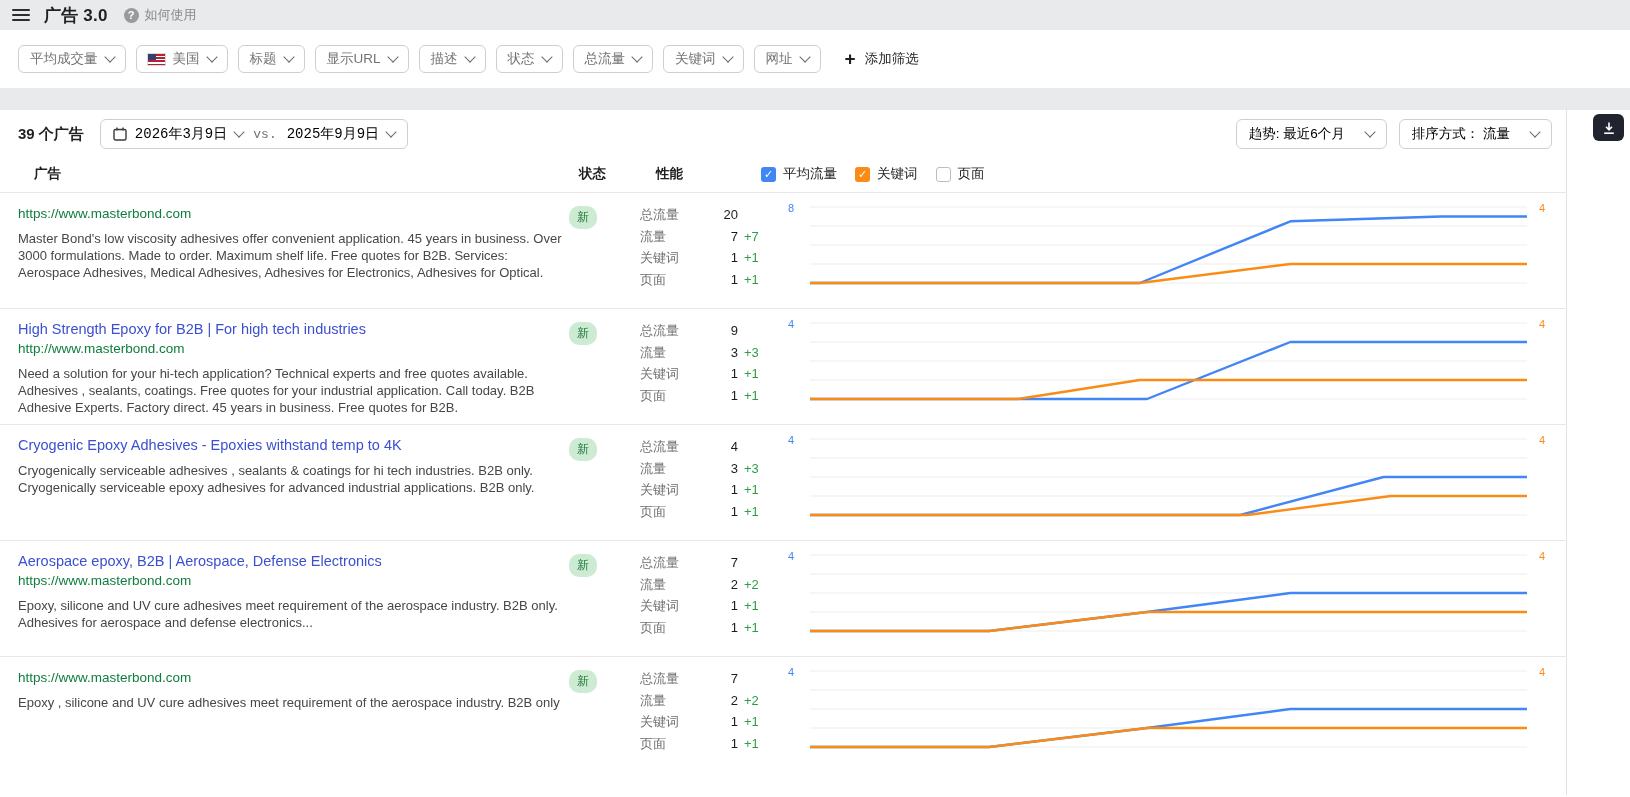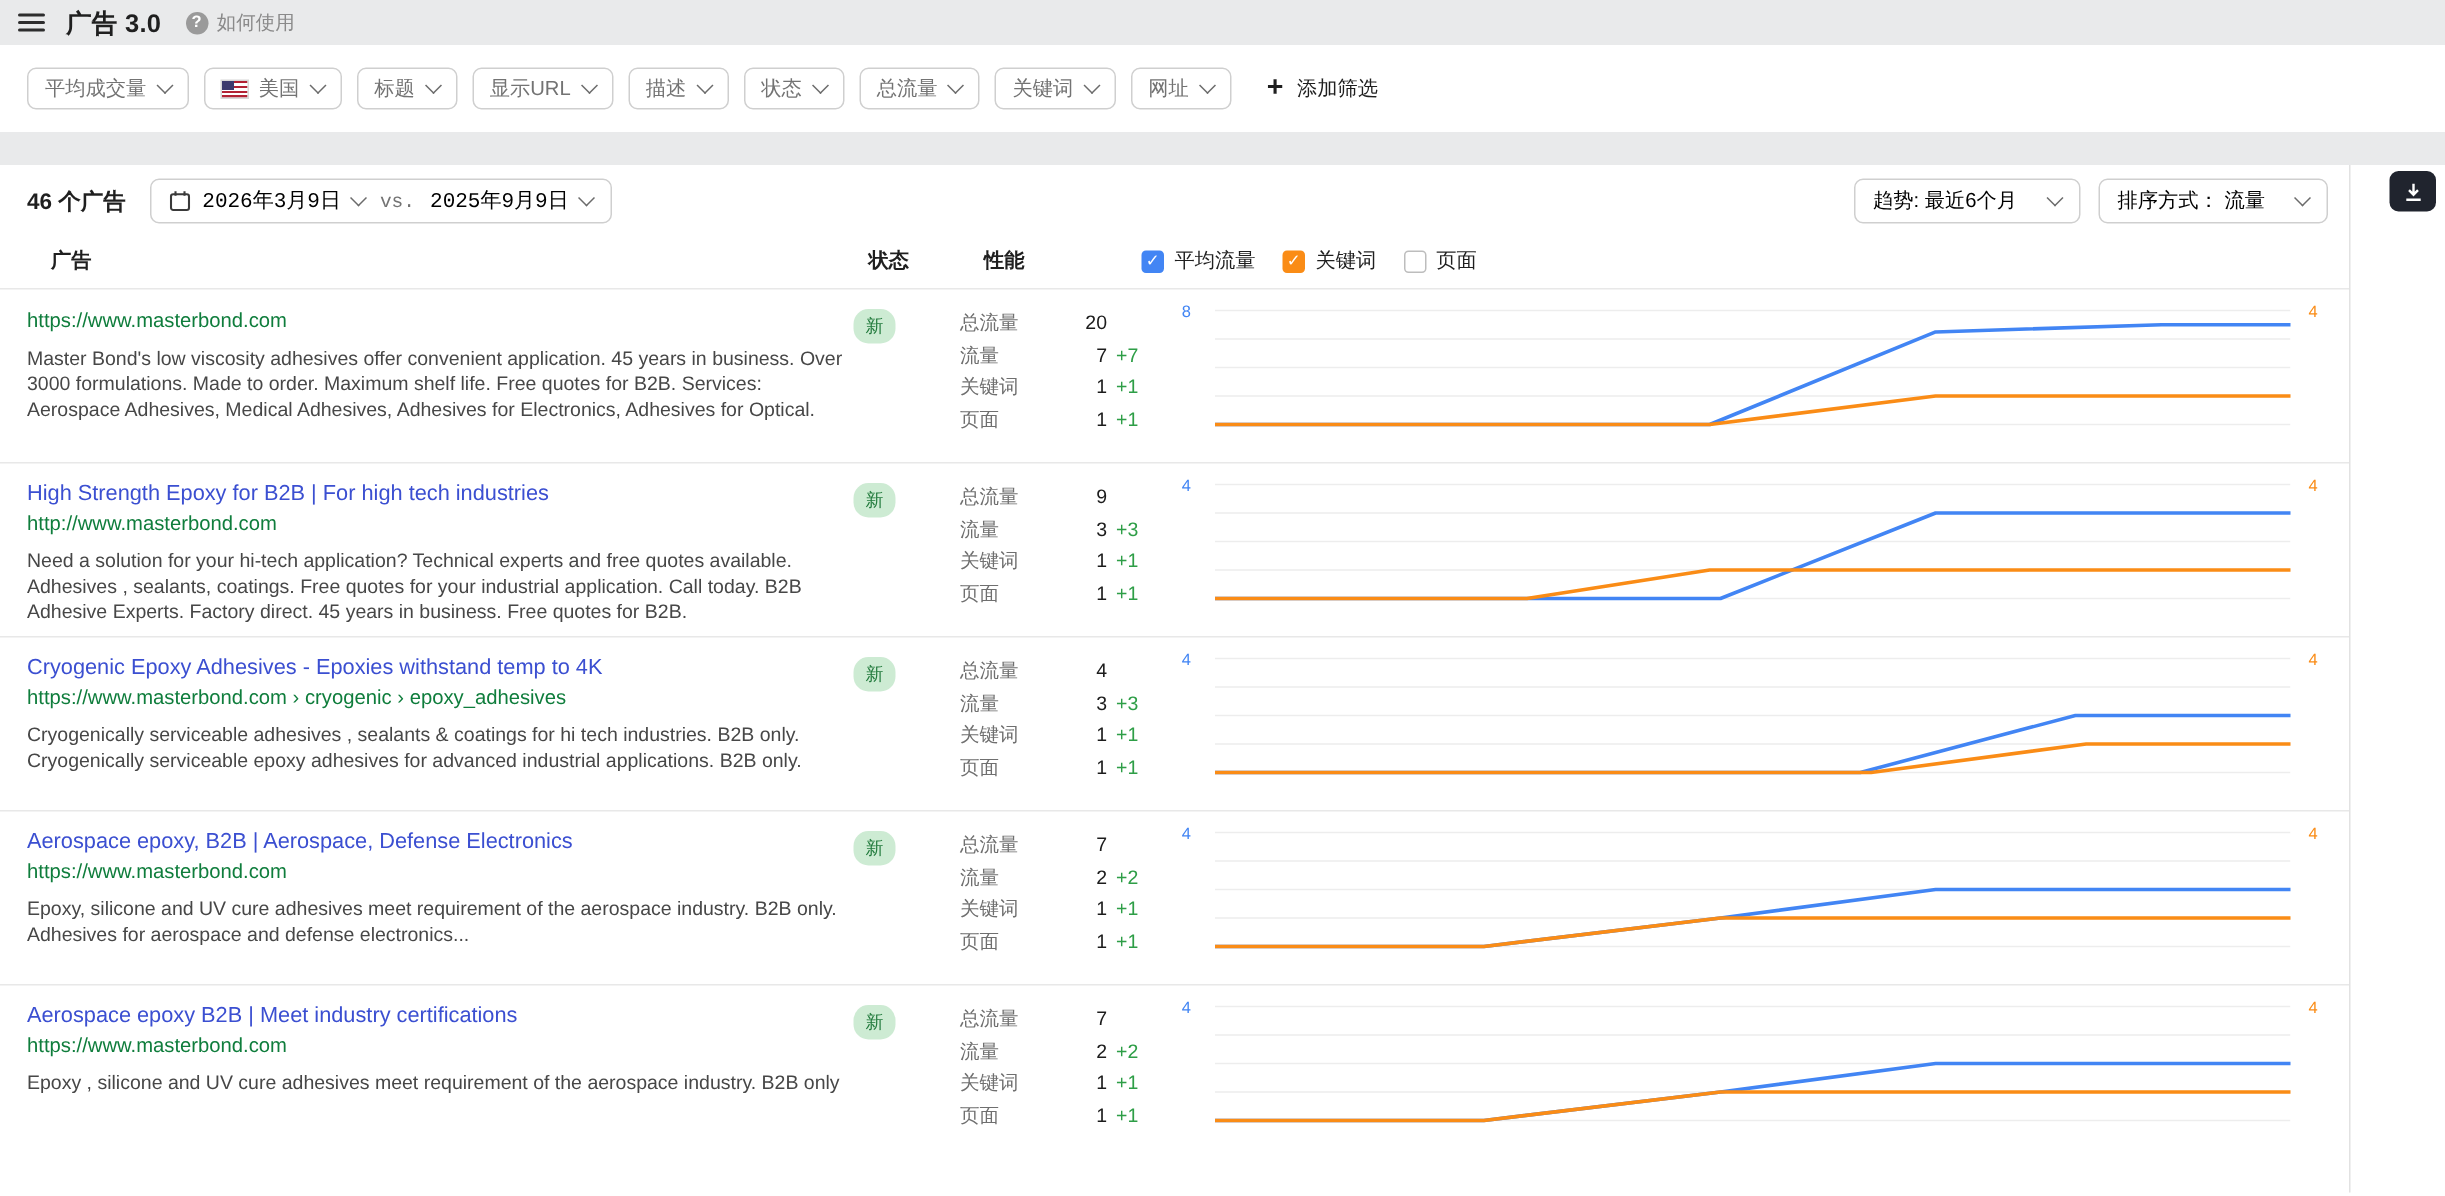--- a/index.html
+++ b/index.html
@@ -115,21 +115,21 @@
     <button class="addfilter">
       <span class="plus">+</span>
       <span>添加筛选</span>
     </button>
   </div>
 
 <div class="gapband"></div>
 
 <div class="main">
   <div class="toolbar">
-    <div class="count">46 个广告</div>
+    <div class="count">39 个广告</div>
     <button class="datebtn">
       <svg width="14" height="14" viewBox="0 0 14 14">
           <rect x="1" y="2.5" width="12" height="10.5" rx="1.5" fill="none" stroke="#3a3a3a" stroke-width="1.4"></rect>
           <path d="M4 0.5v3M10 0.5v3" stroke="#3a3a3a" stroke-width="1.4"></path>
         </svg>
       <span>2026年3月9日</span>
       <span class="chev"></span>
       <span class="vs">vs.</span>
       <span>2025年9月9日</span>
       <span class="chev"></span>
@@ -247,21 +247,20 @@
             <line x1="0" x2="717" y1="84" y2="84" stroke="#ededed" stroke-width="1"></line>
             <polyline points="0.0,84.0 337.0,84.0 480.4,27.0 717.0,27.0" fill="none" stroke="#4285f4" stroke-width="2.4" stroke-linejoin="round" stroke-linecap="round"></polyline>
             <polyline points="0.0,84.0 207.9,84.0 329.8,65.0 717.0,65.0" fill="none" stroke="#fa8c16" stroke-width="2.4" stroke-linejoin="round" stroke-linecap="round"></polyline>
           </svg>
         </div>
         <div class="rmax">4</div>
       </div>
       <div class="row">
         <div class="adcell">
           <a class="adtitle">Cryogenic Epoxy Adhesives - Epoxies withstand temp to 4K</a>
-          <div class="adurl">https://www.masterbond.com › cryogenic › epoxy_adhesives</div>
           <div class="addesc">Cryogenically serviceable adhesives , sealants &amp; coatings for hi tech industries. B2B only. Cryogenically serviceable epoxy adhesives for advanced industrial applications. B2B only.</div>
         </div>
         <div class="statuscell"><span class="badge">新</span></div>
         <div class="perfcell">
           <div class="mrow">
             <span class="mlabel">总流量</span>
             <span class="mval">4</span>
             <span class="mdelta"></span>
           </div>
           <div class="mrow">
@@ -332,21 +331,20 @@
             <line x1="0" x2="717" y1="65" y2="65" stroke="#ededed" stroke-width="1"></line>
             <line x1="0" x2="717" y1="84" y2="84" stroke="#ededed" stroke-width="1"></line>
             <polyline points="0.0,84.0 179.3,84.0 337.0,65.0 480.4,46.0 717.0,46.0" fill="none" stroke="#4285f4" stroke-width="2.4" stroke-linejoin="round" stroke-linecap="round"></polyline>
             <polyline points="0.0,84.0 179.3,84.0 337.0,65.0 717.0,65.0" fill="none" stroke="#fa8c16" stroke-width="2.4" stroke-linejoin="round" stroke-linecap="round"></polyline>
           </svg>
         </div>
         <div class="rmax">4</div>
       </div>
       <div class="row">
         <div class="adcell">
-          <a class="adtitle">Aerospace epoxy B2B | Meet industry certifications</a>
           <div class="adurl">https://www.masterbond.com</div>
           <div class="addesc">Epoxy , silicone and UV cure adhesives meet requirement of the aerospace industry. B2B only</div>
         </div>
         <div class="statuscell"><span class="badge">新</span></div>
         <div class="perfcell">
           <div class="mrow">
             <span class="mlabel">总流量</span>
             <span class="mval">7</span>
             <span class="mdelta"></span>
           </div>

